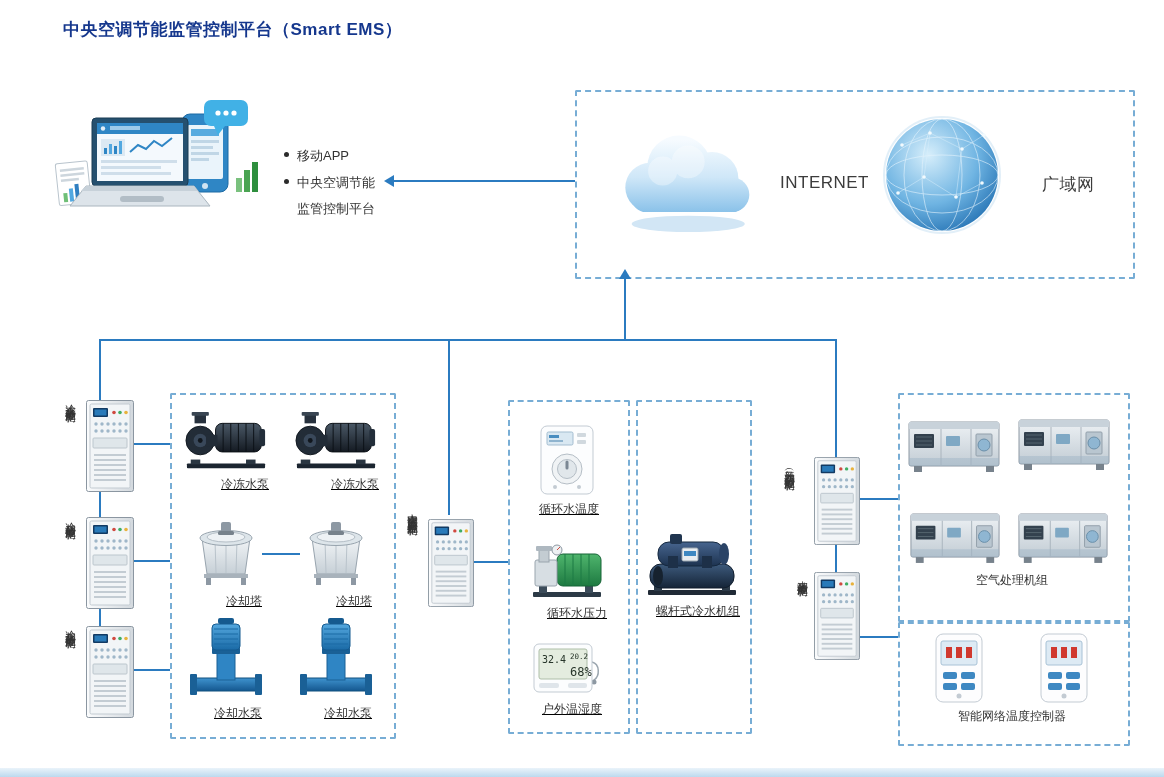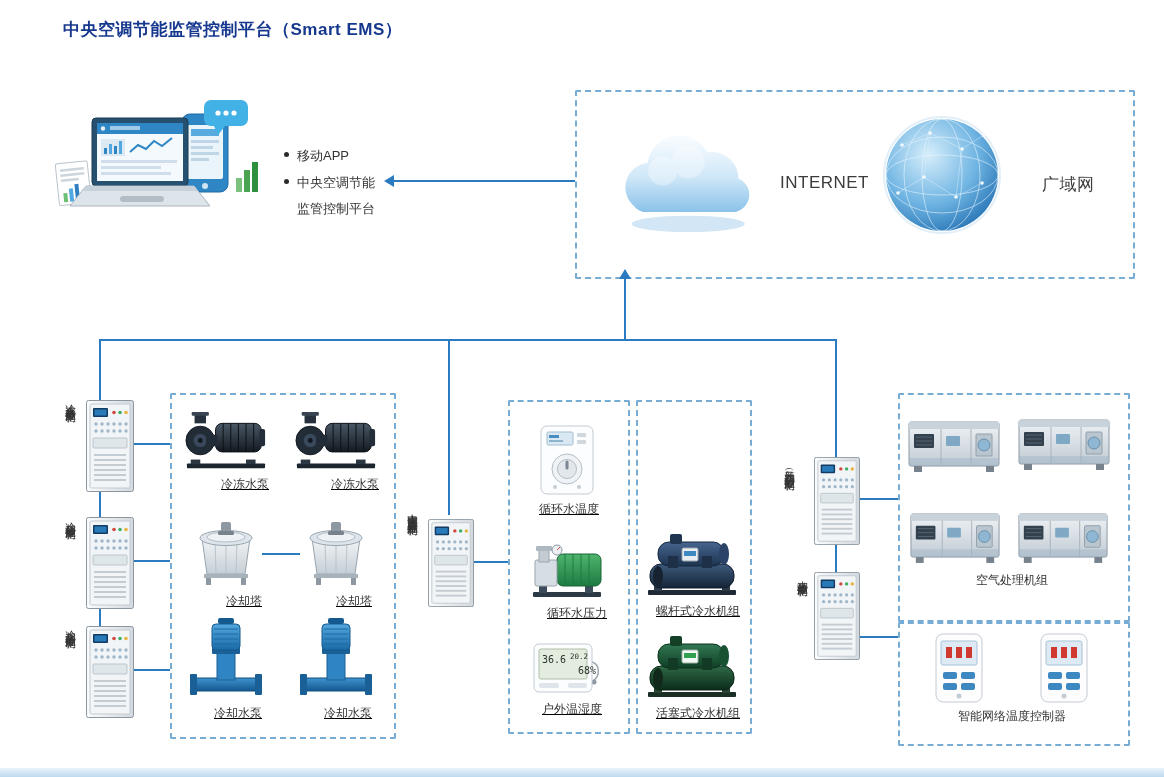--- a/index.html
+++ b/index.html
@@ -481,40 +481,34 @@
   <div class="device" style="left:527px;top:538px;width:80px">
     <svg viewBox="0 0 80 62" style="width:80px;height:62px">
         <use href="#sym-pumpG"></use>
       </svg>
     <div class="dev-label">循环水压力</div>
   </div>
   <div class="device" style="left:532px;top:642px;width:70px">
     <svg viewBox="0 0 70 54" style="width:70px;height:54px">
         <use href="#sym-thermo"></use>
       </svg>
-    <span class="lcd" style="left:10px;top:12px;font-size:10px">36.6</span>
+    <span class="lcd" style="left:10px;top:12px;font-size:10px">32.4</span>
     <span class="lcd" style="left:38px;top:10px;font-size:7.5px">20.2</span>
-    <span class="lcd" style="left:46px;top:23px;font-size:10px">68%</span>
+    <span class="lcd" style="left:38px;top:23px;font-size:12px">68%</span>
     <div class="dev-label">户外温湿度</div>
   </div>
 
   <div class="dashed" style="left:636px;top:400px;width:112px;height:330px"></div>
 
   <div class="device" style="left:644px;top:526px;width:96px">
     <svg viewBox="0 0 96 72" style="width:96px;height:72px">
         <use href="#sym-chiller"></use>
       </svg>
     <div class="dev-label">螺杆式冷水机组</div>
   </div>
-  <div class="device" style="left:644px;top:628px;width:96px">
-    <svg class="tint-green" viewBox="0 0 96 72" style="width:96px;height:72px">
-        <use href="#sym-chiller"></use>
-      </svg>
-    <div class="dev-label">活塞式冷水机组</div>
-  </div>
 
   <div class="vlabel twocol" style="left:784px;top:462px;height:72px">新风（空调）节能控制柜</div>
   <svg class="cabinet" viewBox="0 0 48 92" style="left:814px;top:455px;width:46px;height:92px">
       <use href="#sym-cab"></use>
     </svg>
 
   <div class="vlabel" style="left:796px;top:572px;height:92px">末端节能控制柜</div>
   <svg class="cabinet" viewBox="0 0 48 92" style="left:814px;top:570px;width:46px;height:92px">
       <use href="#sym-cab"></use>
     </svg>

